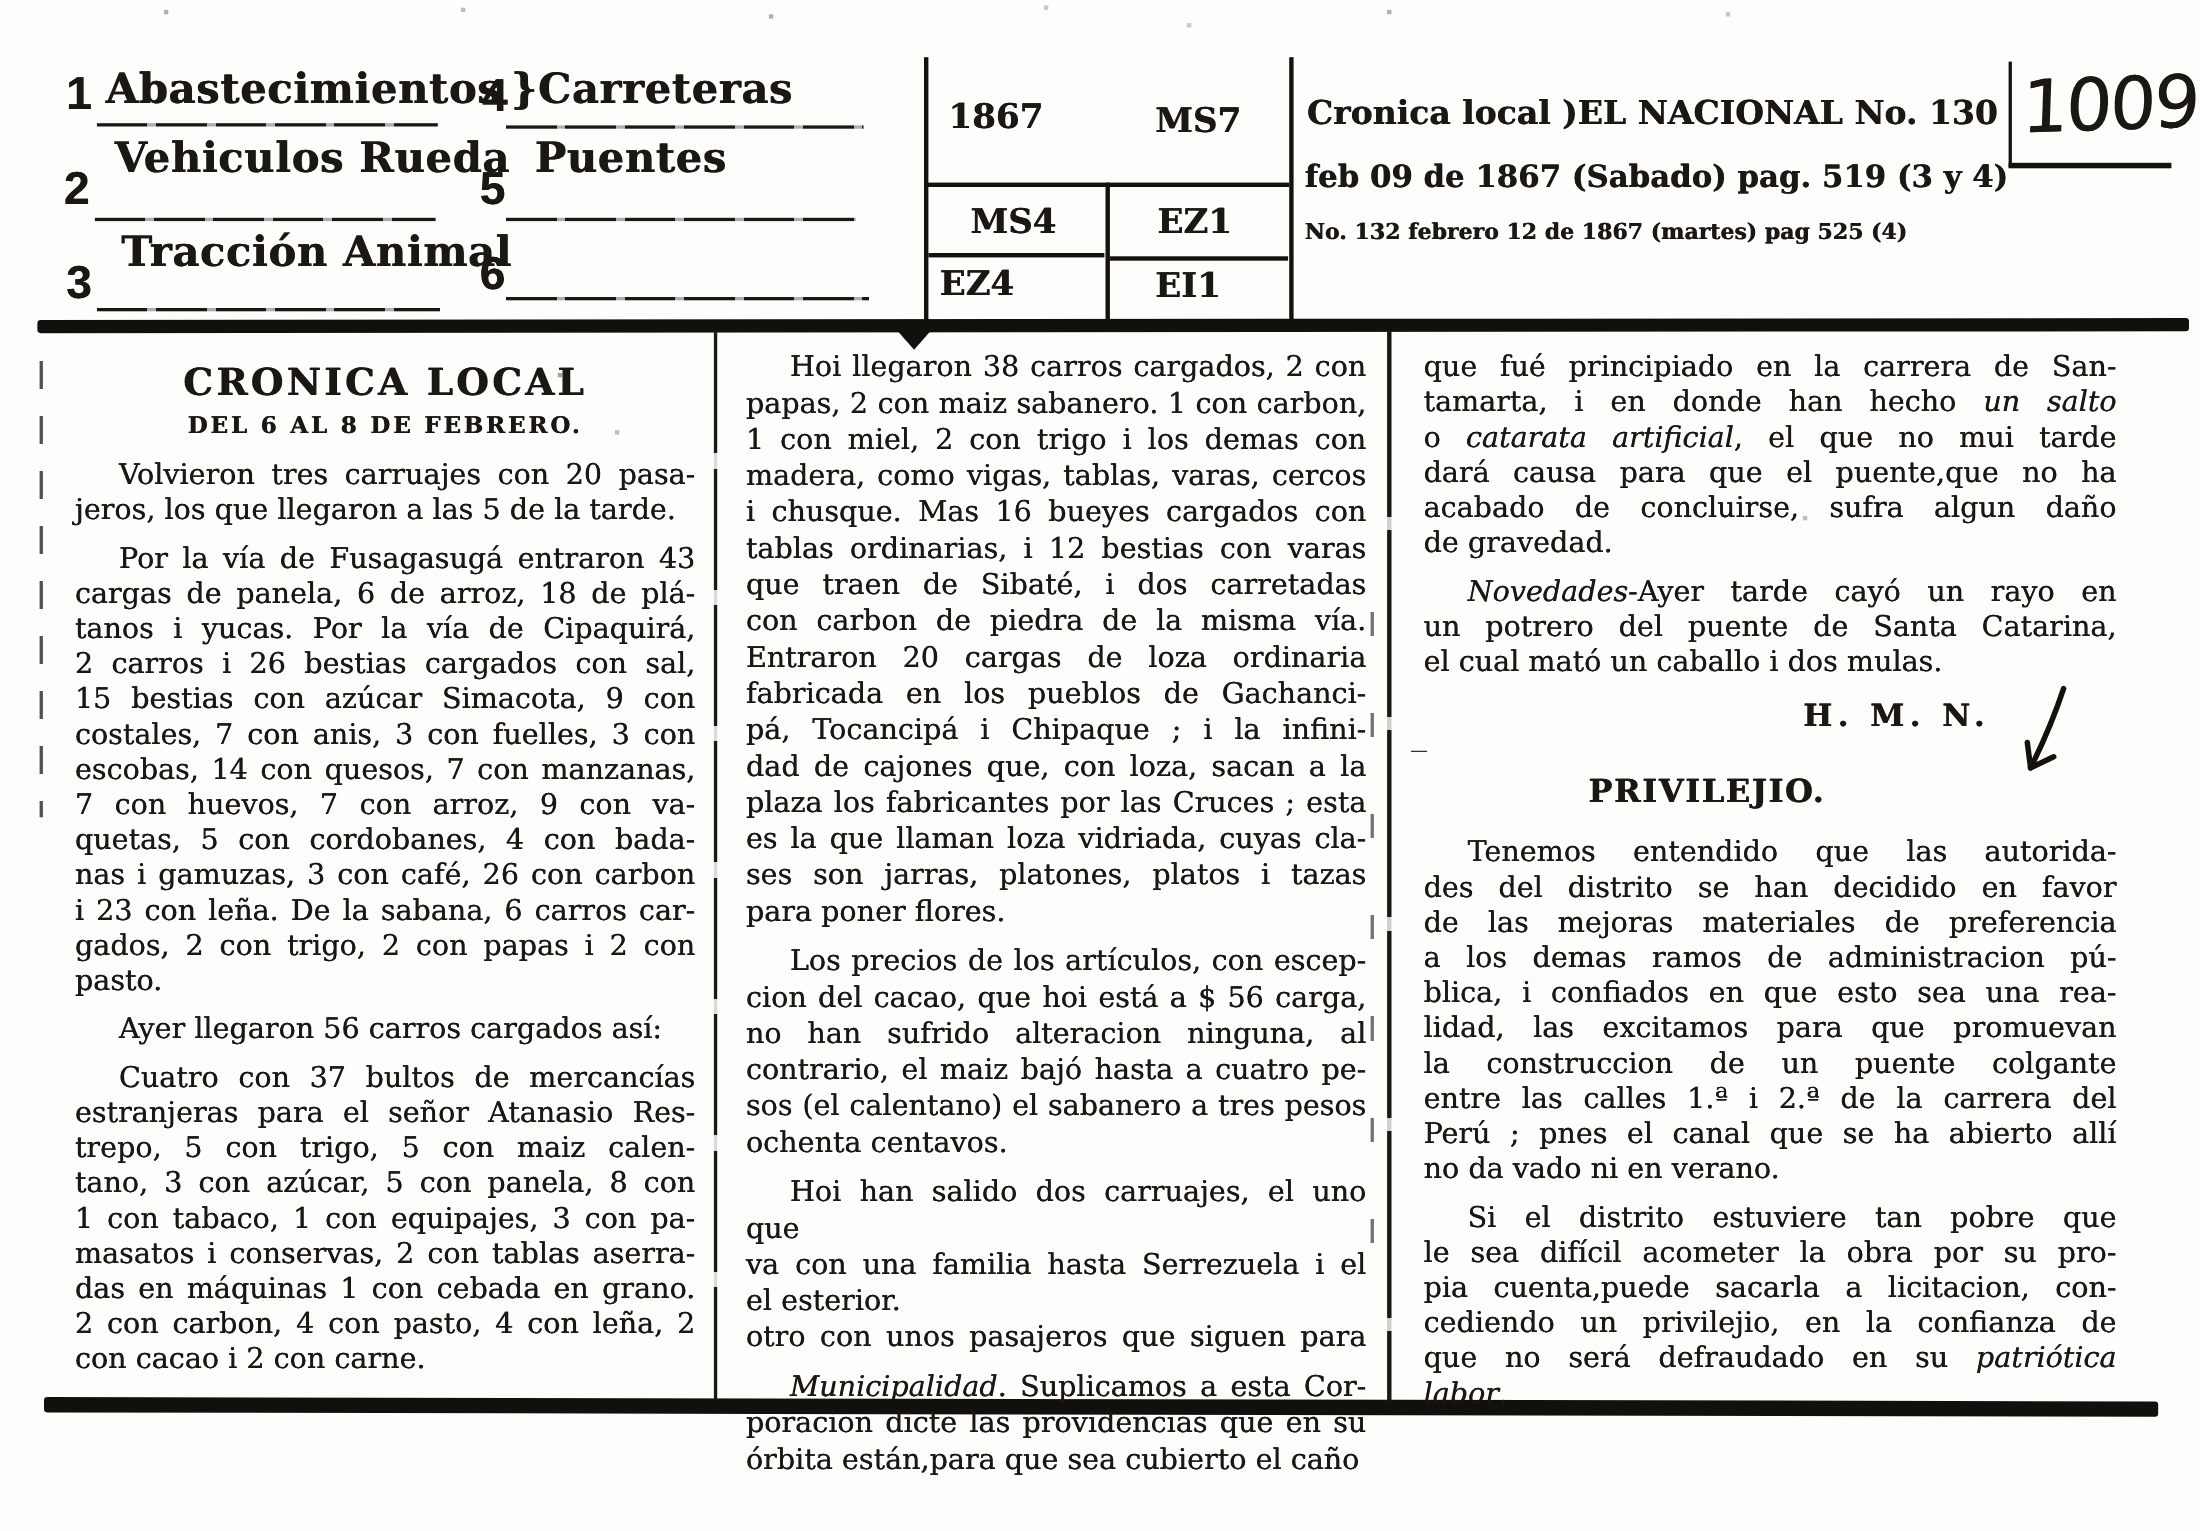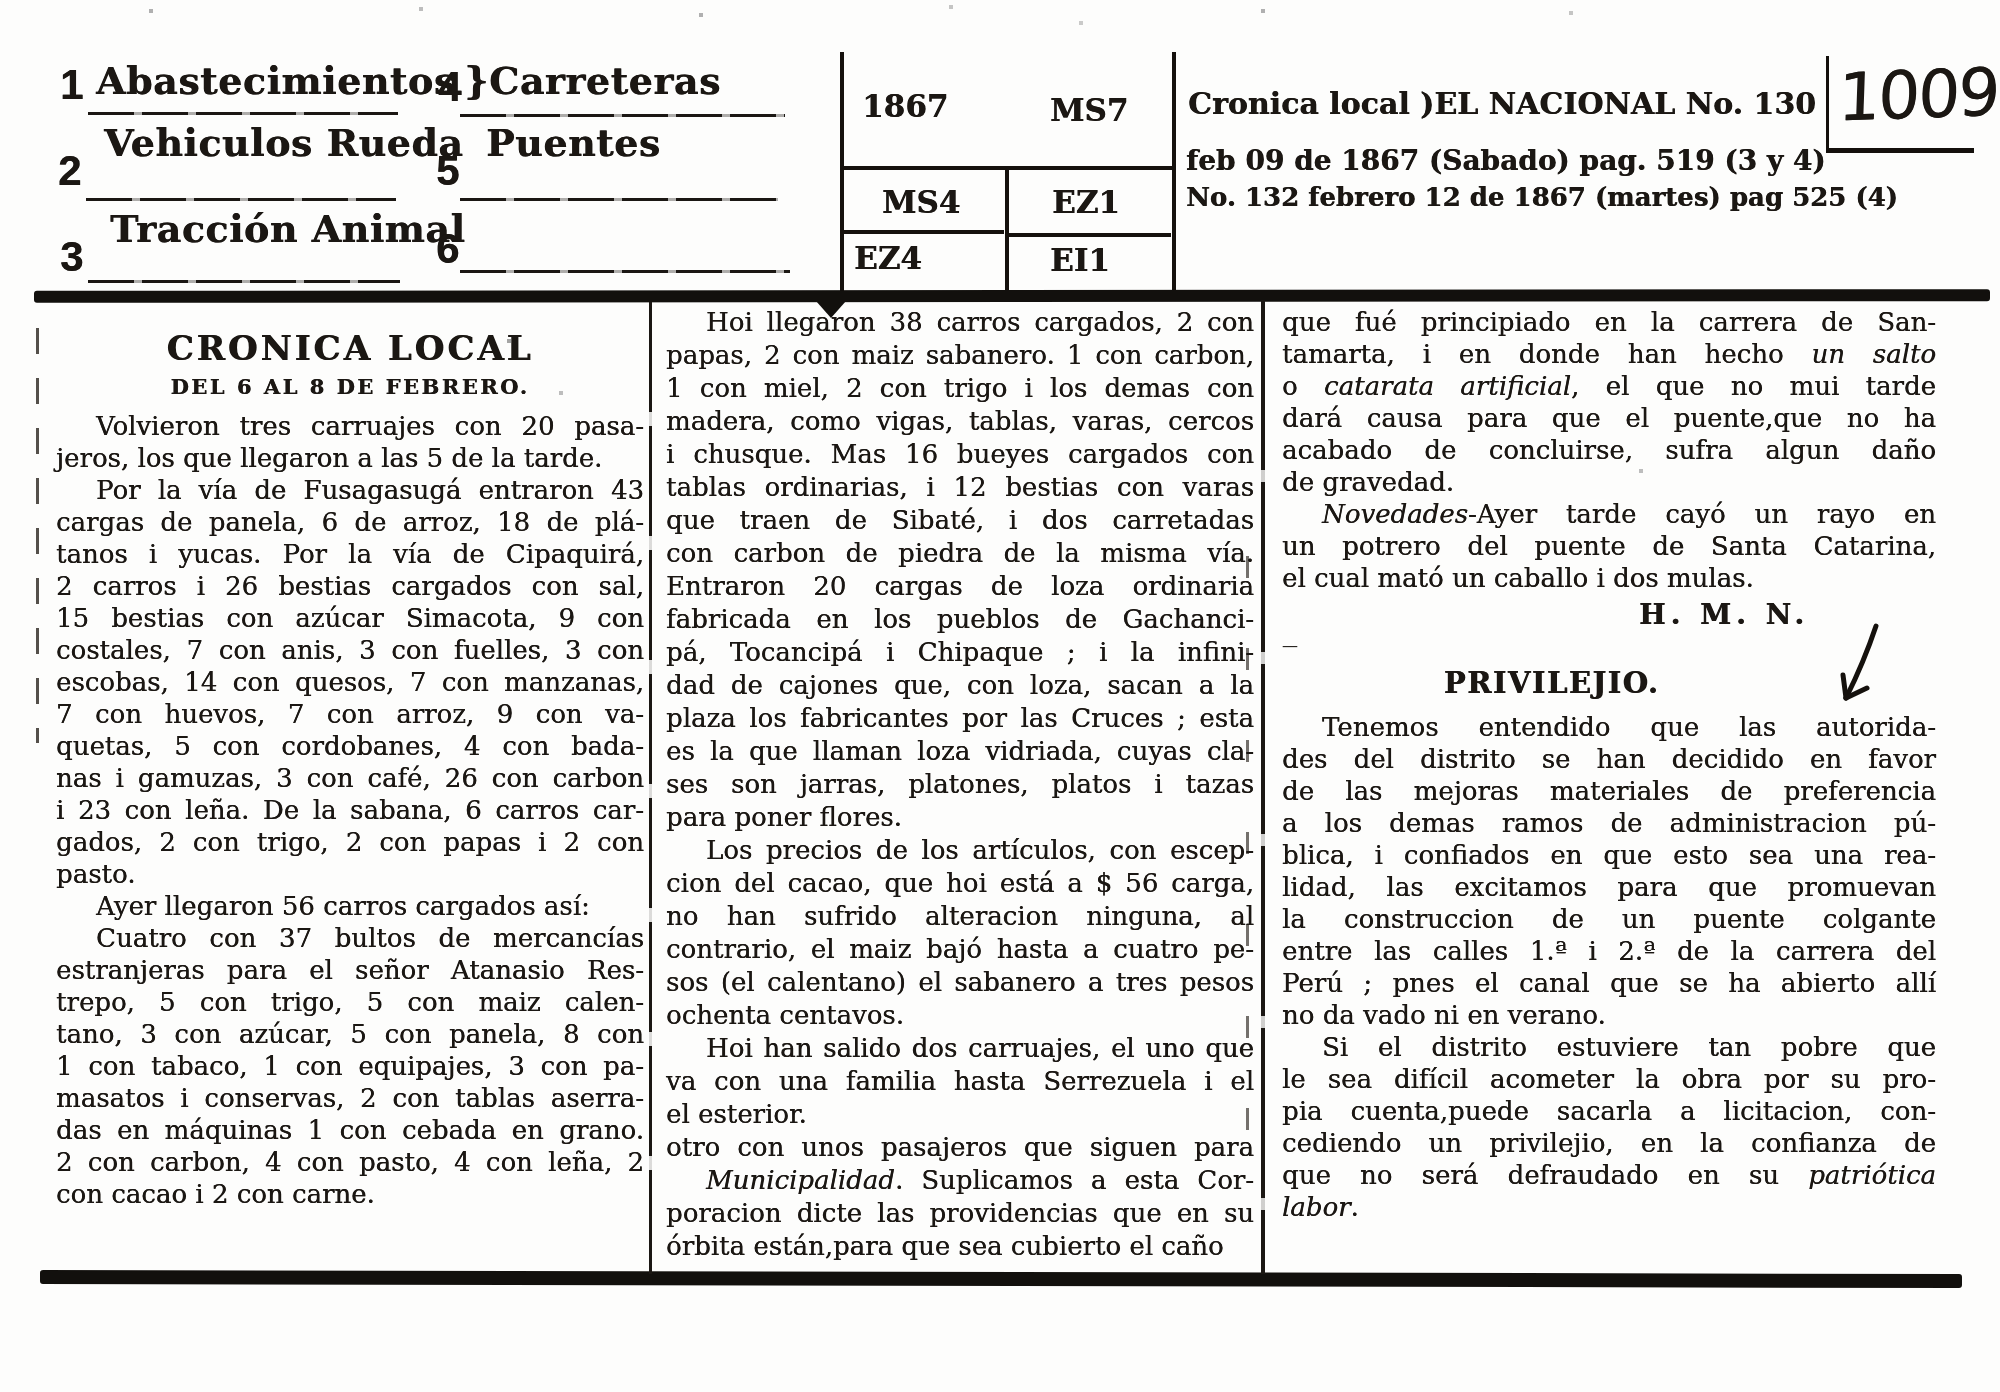--- a/index.html
+++ b/index.html
@@ -44,21 +44,21 @@
   .line.last{text-align-last:left;}
   .line.ind{text-indent:40px;}
   .h1{font-size:34px;font-weight:700;letter-spacing:3px;text-align:center;line-height:44px;
       text-shadow:0.7px 0 currentColor;}
   .sub{font-size:21px;font-weight:700;letter-spacing:2.5px;text-align:center;line-height:34px;
        margin-bottom:6px;text-shadow:0.4px 0 currentColor;}
   .sig{text-align:right;padding-right:127px;font-size:28px;font-weight:700;letter-spacing:5px;
        line-height:42px;text-shadow:0.5px 0 currentColor;}
   .h2{text-align:center;padding-right:115px;font-size:29px;font-weight:700;letter-spacing:1.5px;
       line-height:56px;text-shadow:0.6px 0 currentColor;}
-  .para{margin:0;}
+  .para{margin:12px;}
   .para i{}
 
   .speckles{position:absolute;left:0;top:0;width:2px;height:2px;background:transparent;
     box-shadow:150px 10px 0 1px rgba(0,0,0,.30),420px 8px 0 1px rgba(0,0,0,.25),
                700px 14px 0 1px rgba(0,0,0,.30),950px 6px 0 1px rgba(0,0,0,.22),
                1262px 10px 0 1px rgba(0,0,0,.30),1570px 12px 0 1px rgba(0,0,0,.22),
                1080px 22px 0 1px rgba(0,0,0,.20),508px 340px 0 1px rgba(0,0,0,.35),
                560px 392px 0 1px rgba(0,0,0,.25),1640px 470px 0 1px rgba(0,0,0,.25);}
   .doodle{position:absolute;}
 </style>
@@ -104,21 +104,21 @@
     <div class="codecell" style="left:1050px;top:92px">MS7</div>
     <div class="codecell" style="left:882px;top:184px">MS4</div>
     <div class="codecell" style="left:1052px;top:184px">EZ1</div>
     <div class="codecell" style="left:854px;top:240px">EZ4</div>
     <div class="codecell" style="left:1050px;top:242px">EI1</div>
   </div>
 
   <div>
     <div class="srcline" style="left:1188px;top:86px;font-size:30px">Cronica local  )EL NACIONAL No. 130</div>
     <div class="srcline" style="left:1186px;top:144px;font-size:28px">feb 09 de 1867 (Sabado) pag. 519  (3 y 4)</div>
-    <div class="srcline" style="left:1186px;top:182px;font-size:26px">No. 132 febrero 12 de 1867   (martes) pag 525 (4)</div>
+    <div class="srcline" style="left:1186px;top:198px;font-size:20px">No. 132 febrero 12 de 1867   (martes) pag 525 (4)</div>
   </div>
 
   <div>
     <div class="hw-box-left" style="left:1826px;top:56px;height:96px"></div>
     <div class="hw-underline" style="left:1826px;top:148px;width:148px"></div>
     <div class="handwrite" style="left:1838px;top:62px">10090</div>
   </div>
 
   <div class="rule" style="left:34px;top:290px;width:1956px;height:12px;transform:rotate(-0.05deg)"></div>
   <div class="tri-down" style="left:816px;top:301px"></div>

